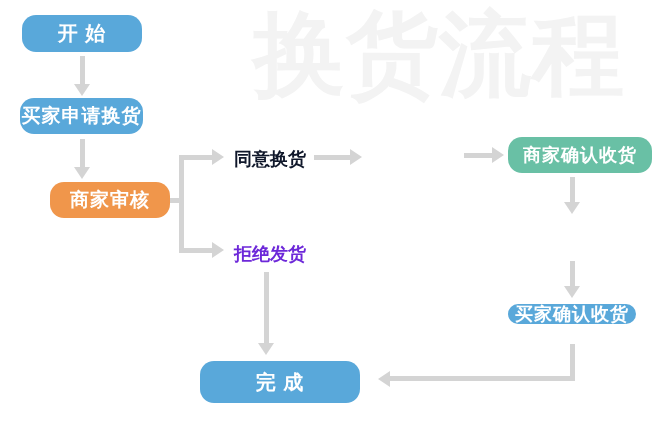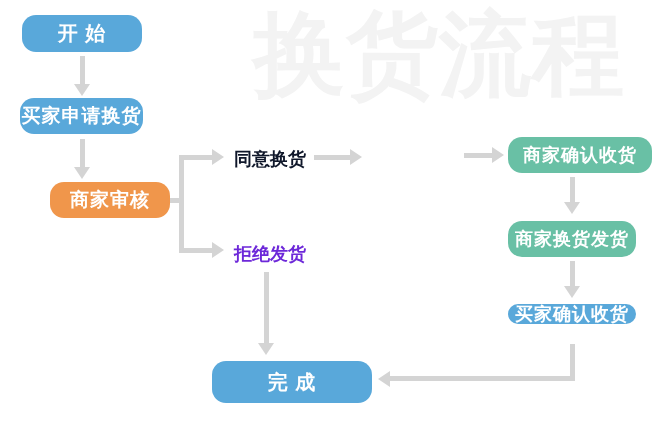--- a/index.html
+++ b/index.html
@@ -31,21 +31,21 @@
   .ah-right{border-top:8px solid transparent;border-bottom:8px solid transparent;border-left:12px solid #d4d4d4;}
   .ah-left{border-top:8px solid transparent;border-bottom:8px solid transparent;border-right:12px solid #d4d4d4;}
 
   #n-start{left:22px;top:15px;width:120px;height:37px;font-size:20px;}
   #n-apply{left:20px;top:98px;width:123px;height:36px;font-size:19px;}
   #n-review{left:22px;top:182px;width:120px;height:36px;font-size:19px;margin-left:28px;}
   #n-buyership{left:368px;top:139px;width:92px;height:34px;font-size:18px;}
   #n-mconfirm{left:508px;top:137px;width:144px;height:36px;font-size:18px;}
   #n-mexship{left:508px;top:221px;width:128px;height:36px;font-size:18px;}
   #n-bconfirm{left:508px;top:304px;width:128px;height:20px;font-size:18px;}
-  #n-done{left:212px;top:361px;width:160px;height:42px;font-size:20px;}
+  #n-done{left:200px;top:361px;width:160px;height:42px;font-size:20px;}
 
   #l-agree{left:234px;top:147px;}
   #l-refuse{left:234px;top:242px;}
 
   
   #c1-s{left:80px;top:56px;width:5px;height:29px;}
   #c1-h{left:74px;top:84px;}
   #c2-s{left:80px;top:139px;width:5px;height:29px;}
   #c2-h{left:74px;top:167px;}
   #c3-a{left:142px;top:198px;width:41px;height:5px;}
@@ -72,21 +72,20 @@
 <body>
 
 <div class="canvas">
 
   <div class="watermark">换货流程</div>
 
   <div class="node blue" id="n-start">开 始</div>
   <div class="node blue" id="n-apply">买家申请换货</div>
   <div class="node orange" id="n-review">商家审核</div>
   <div class="node teal" id="n-mconfirm">商家确认收货</div>
-  <div class="node teal" id="n-mexship">商家换货发货</div>
   <div class="node blue" id="n-bconfirm">买家确认收货</div>
   <div class="node blue" id="n-done">完 成</div>
 
   <div class="lbl lbl-green" id="l-agree">同意换货</div>
   <div class="lbl lbl-orange" id="l-refuse">拒绝发货</div>
 
   <div class="line" id="c1-s"></div>
   <div class="ah ah-down" id="c1-h"></div>
 
   <div class="line" id="c2-s"></div>

